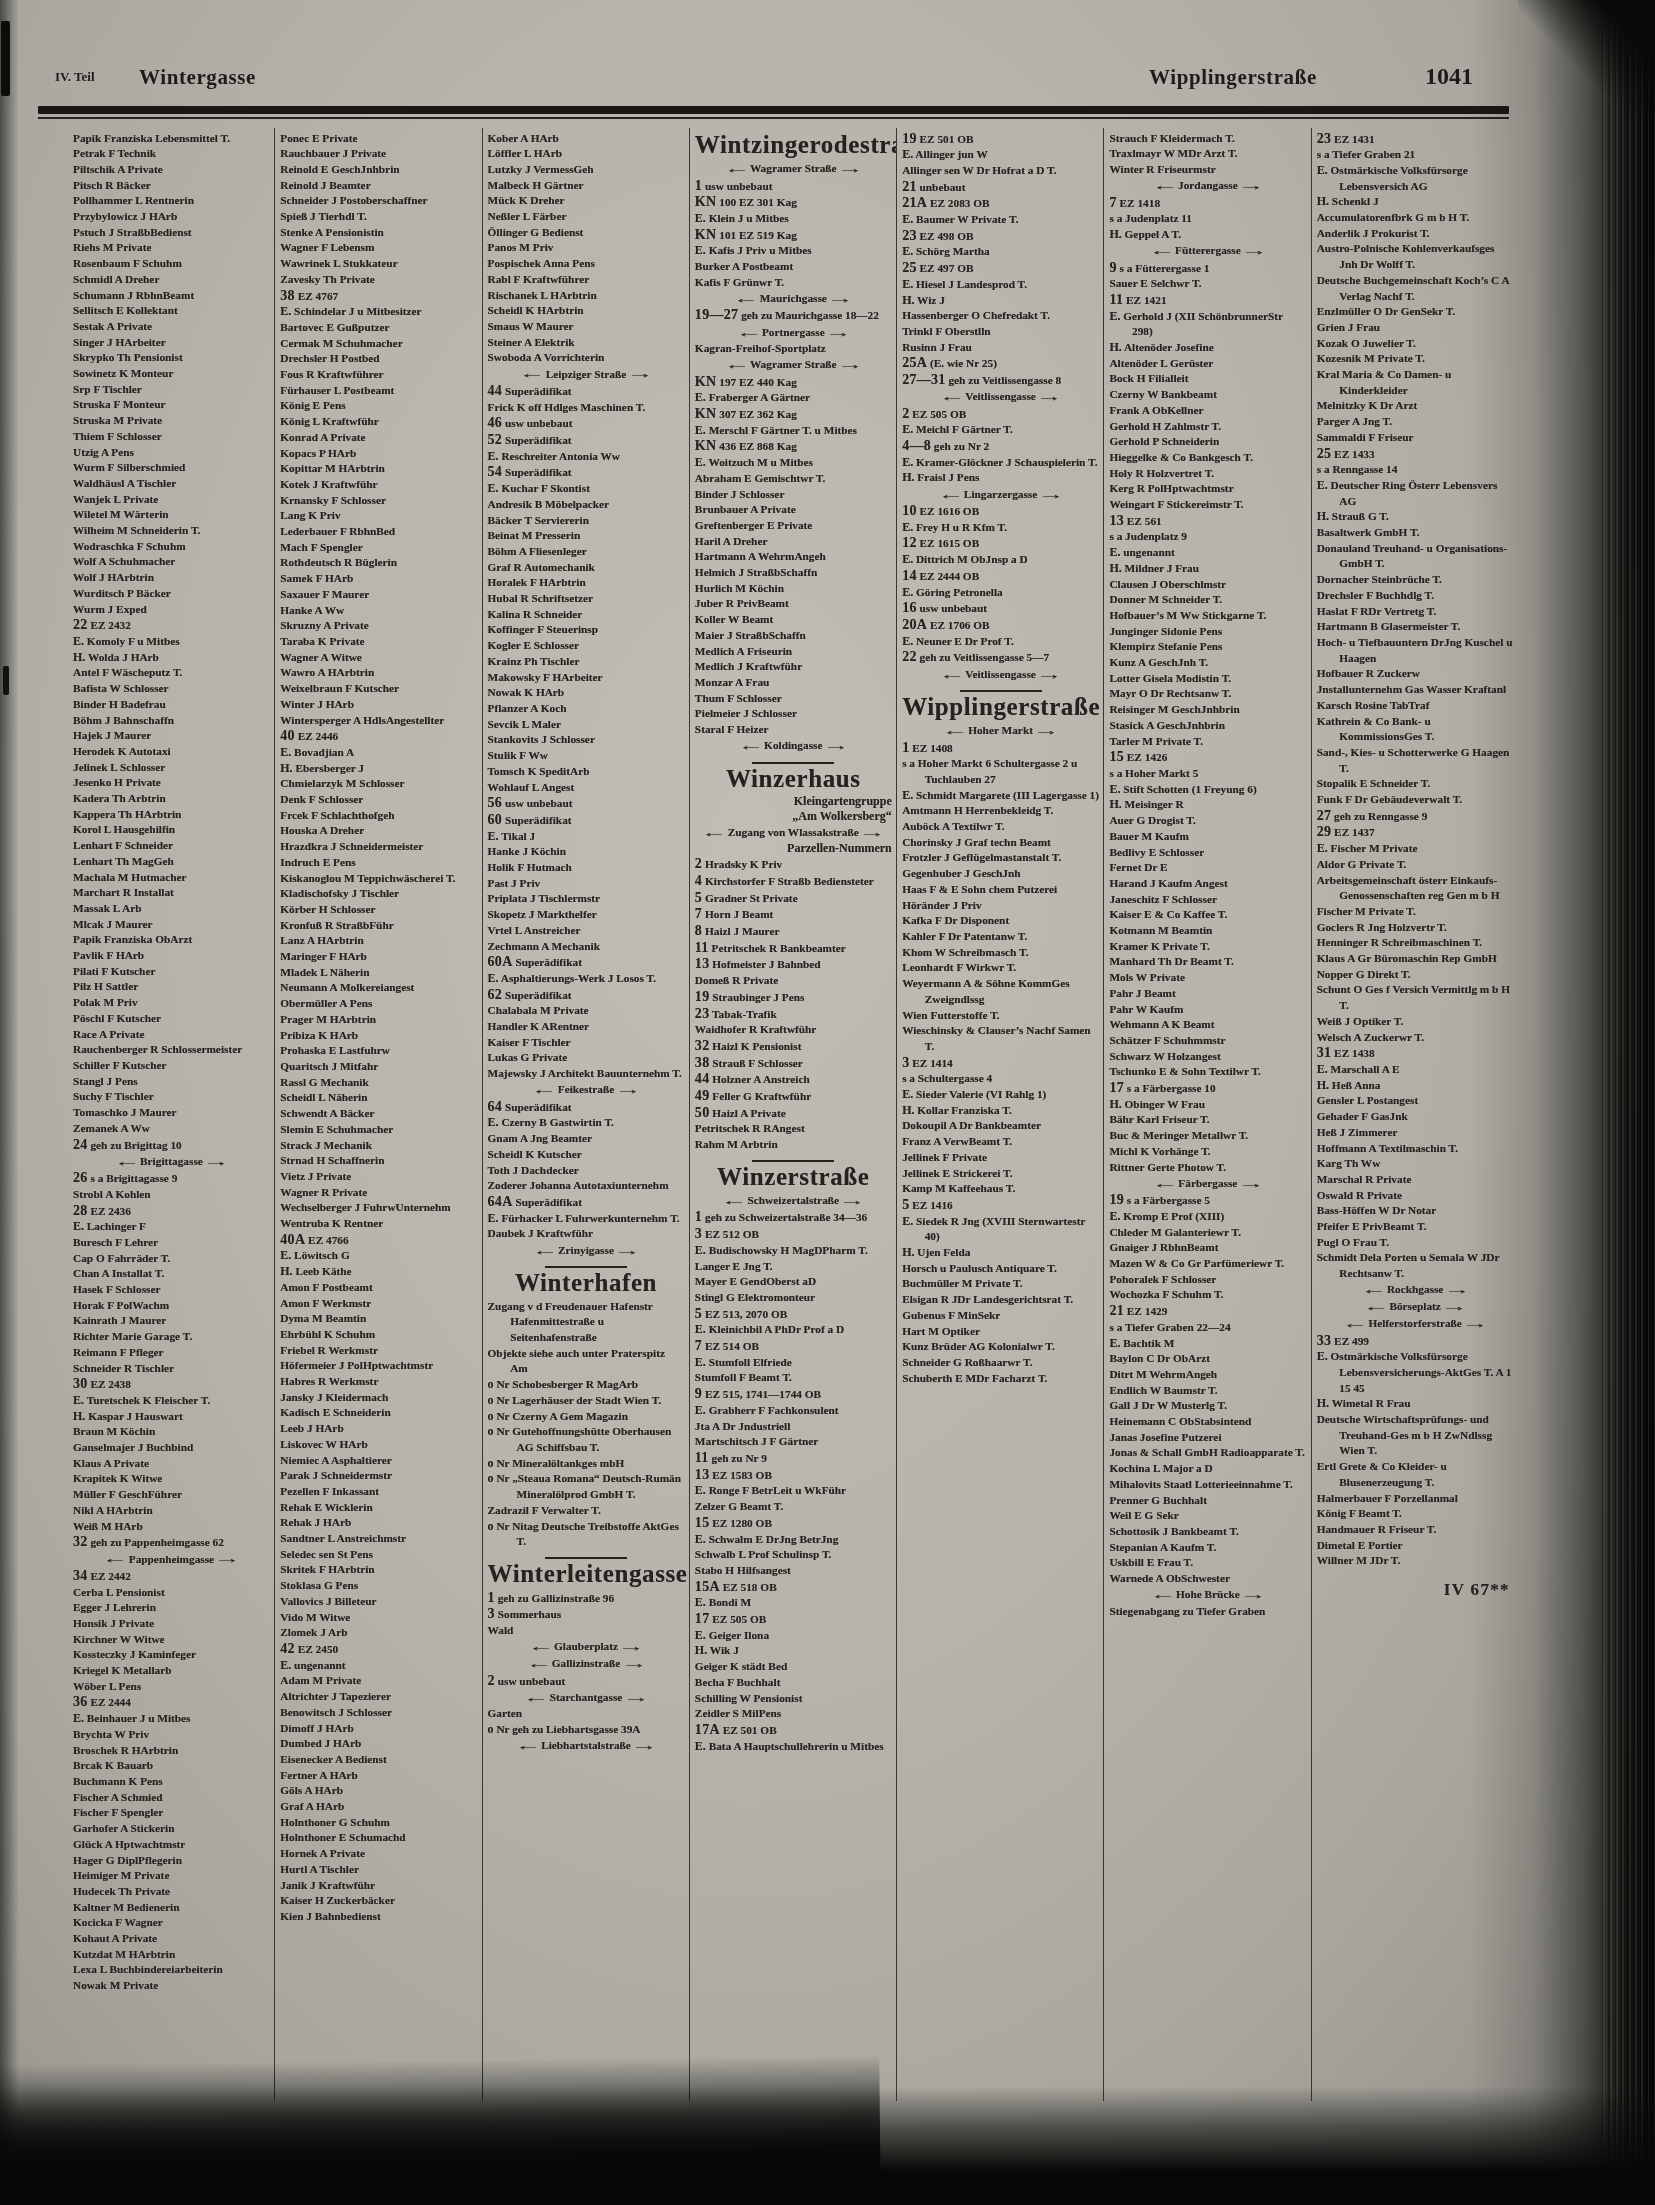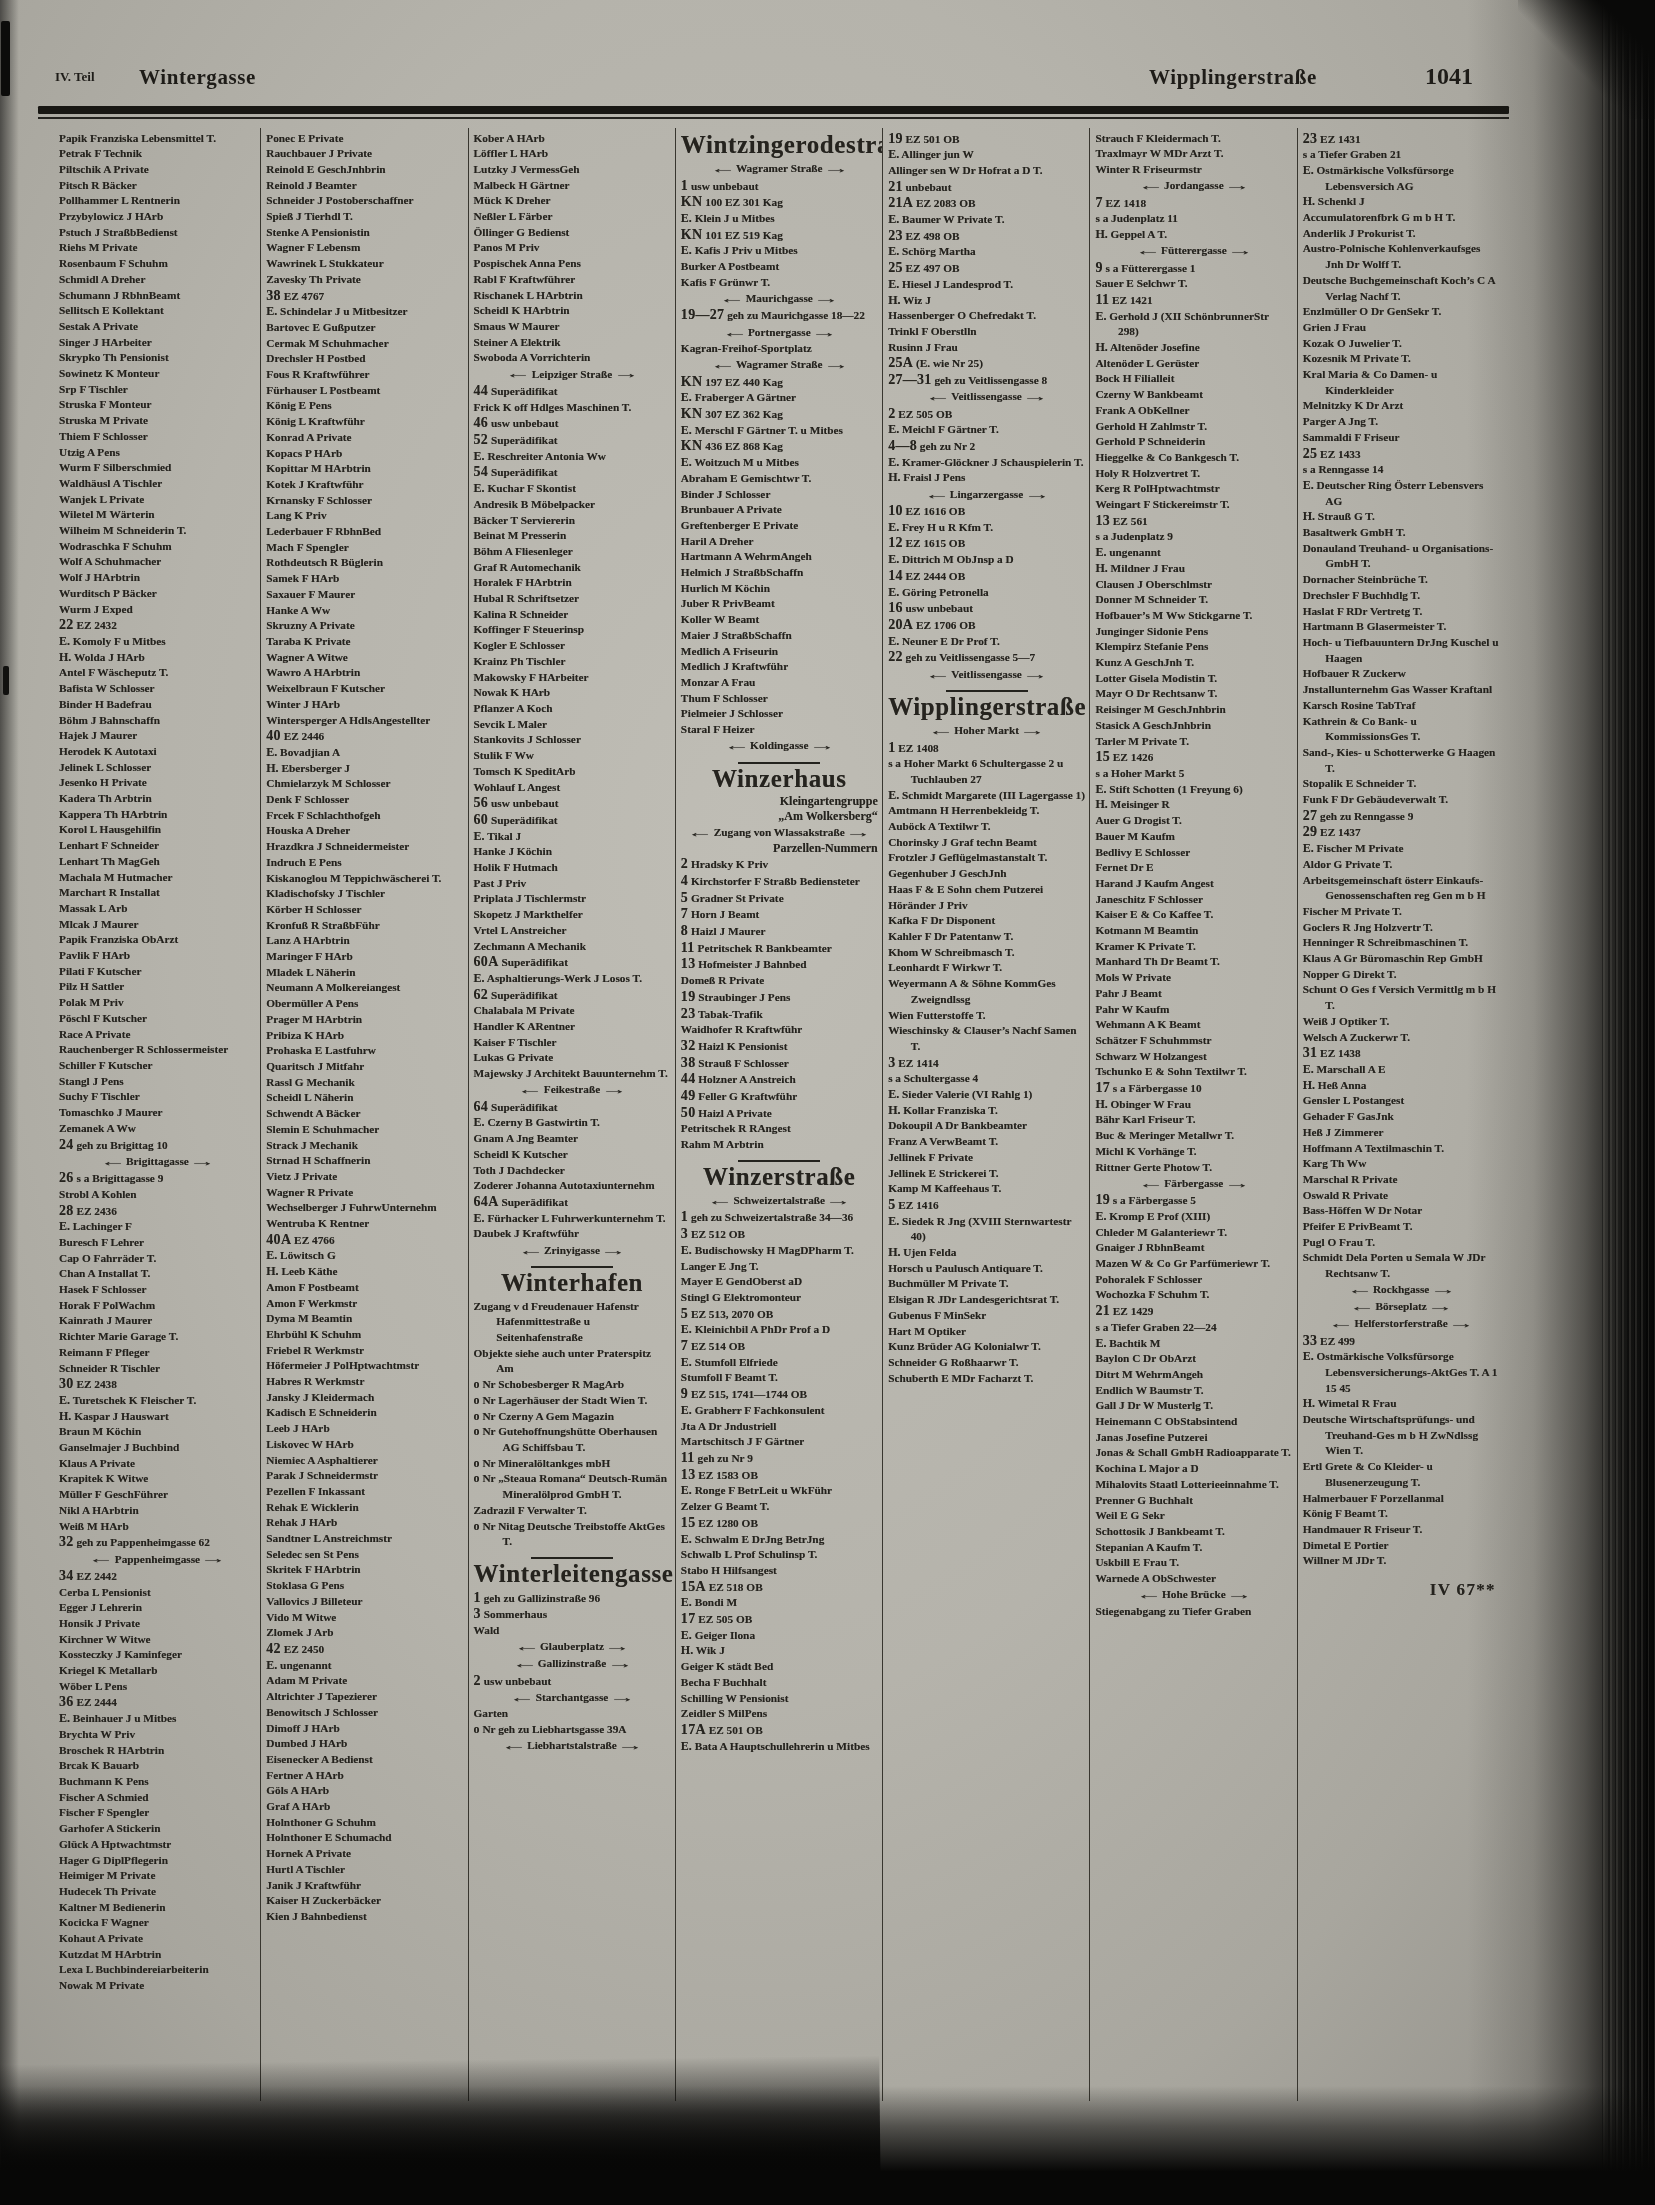--- a/index.html
+++ b/index.html
@@ -23,21 +23,21 @@
   .left-mark2{position:absolute;left:2.5px;top:666px;width:6.3px;height:29px;background:#11110f;border-radius:1.9px;}
   
   .pagehead{position:absolute;left:55px;top:60px;width:1446px;height:40px;color:#1e1c18;}
   .part{position:absolute;left:0;top:8.8px;font-size:13px;font-weight:700;}
   .street-left{position:absolute;left:84px;top:5px;font-size:21px;font-weight:700;letter-spacing:0.6px;}
   .street-right{position:absolute;left:1094px;top:5px;font-size:21px;font-weight:700;letter-spacing:0.6px;}
   .pagenum{position:absolute;left:1370px;top:2.5px;font-size:24px;font-weight:700;}
   .headrule{position:absolute;left:38px;top:106px;width:1471px;height:7.5px;background:#181713;border-radius:1.3px;}
   .headrule2{position:absolute;left:38px;top:117px;width:1471px;height:1.9px;background:#23221e;}
   
-  .cols{position:absolute;left:54px;top:128px;width:1450px;bottom:104px;display:flex;color:#25231e;}
+  .cols{position:absolute;left:68px;top:128px;width:1450px;bottom:104px;display:flex;color:#25231e;}
   .col{flex:1 1 0;padding:2.5px 4.4px 0 5px;border-right:1.3px solid #38362f;overflow:hidden;
     font-size:11.3px;line-height:15.7px;font-weight:700;text-shadow:0 0 0.6px rgba(45,43,38,.45);}
   .col:last-child{border-right:none;}
   .entry{padding-left:22.6px;text-indent:-22.6px;}
   .obj{padding-left:29px;text-indent:-29px;}
   .no{font-size:14px;letter-spacing:0.3px;}
   .pref{font-size:12px;}
   .arrow{display:flex;align-items:center;justify-content:center;gap:6.3px;padding:0.6px 0;text-indent:0;}
   .arrow .ar{font-size:14px;transform:scaleX(1.9);display:inline-block;line-height:1;}
   .sec-rule{width:82px;border-top:2.5px solid #23221d;margin:7.5px auto 1.3px auto;height:0;}

